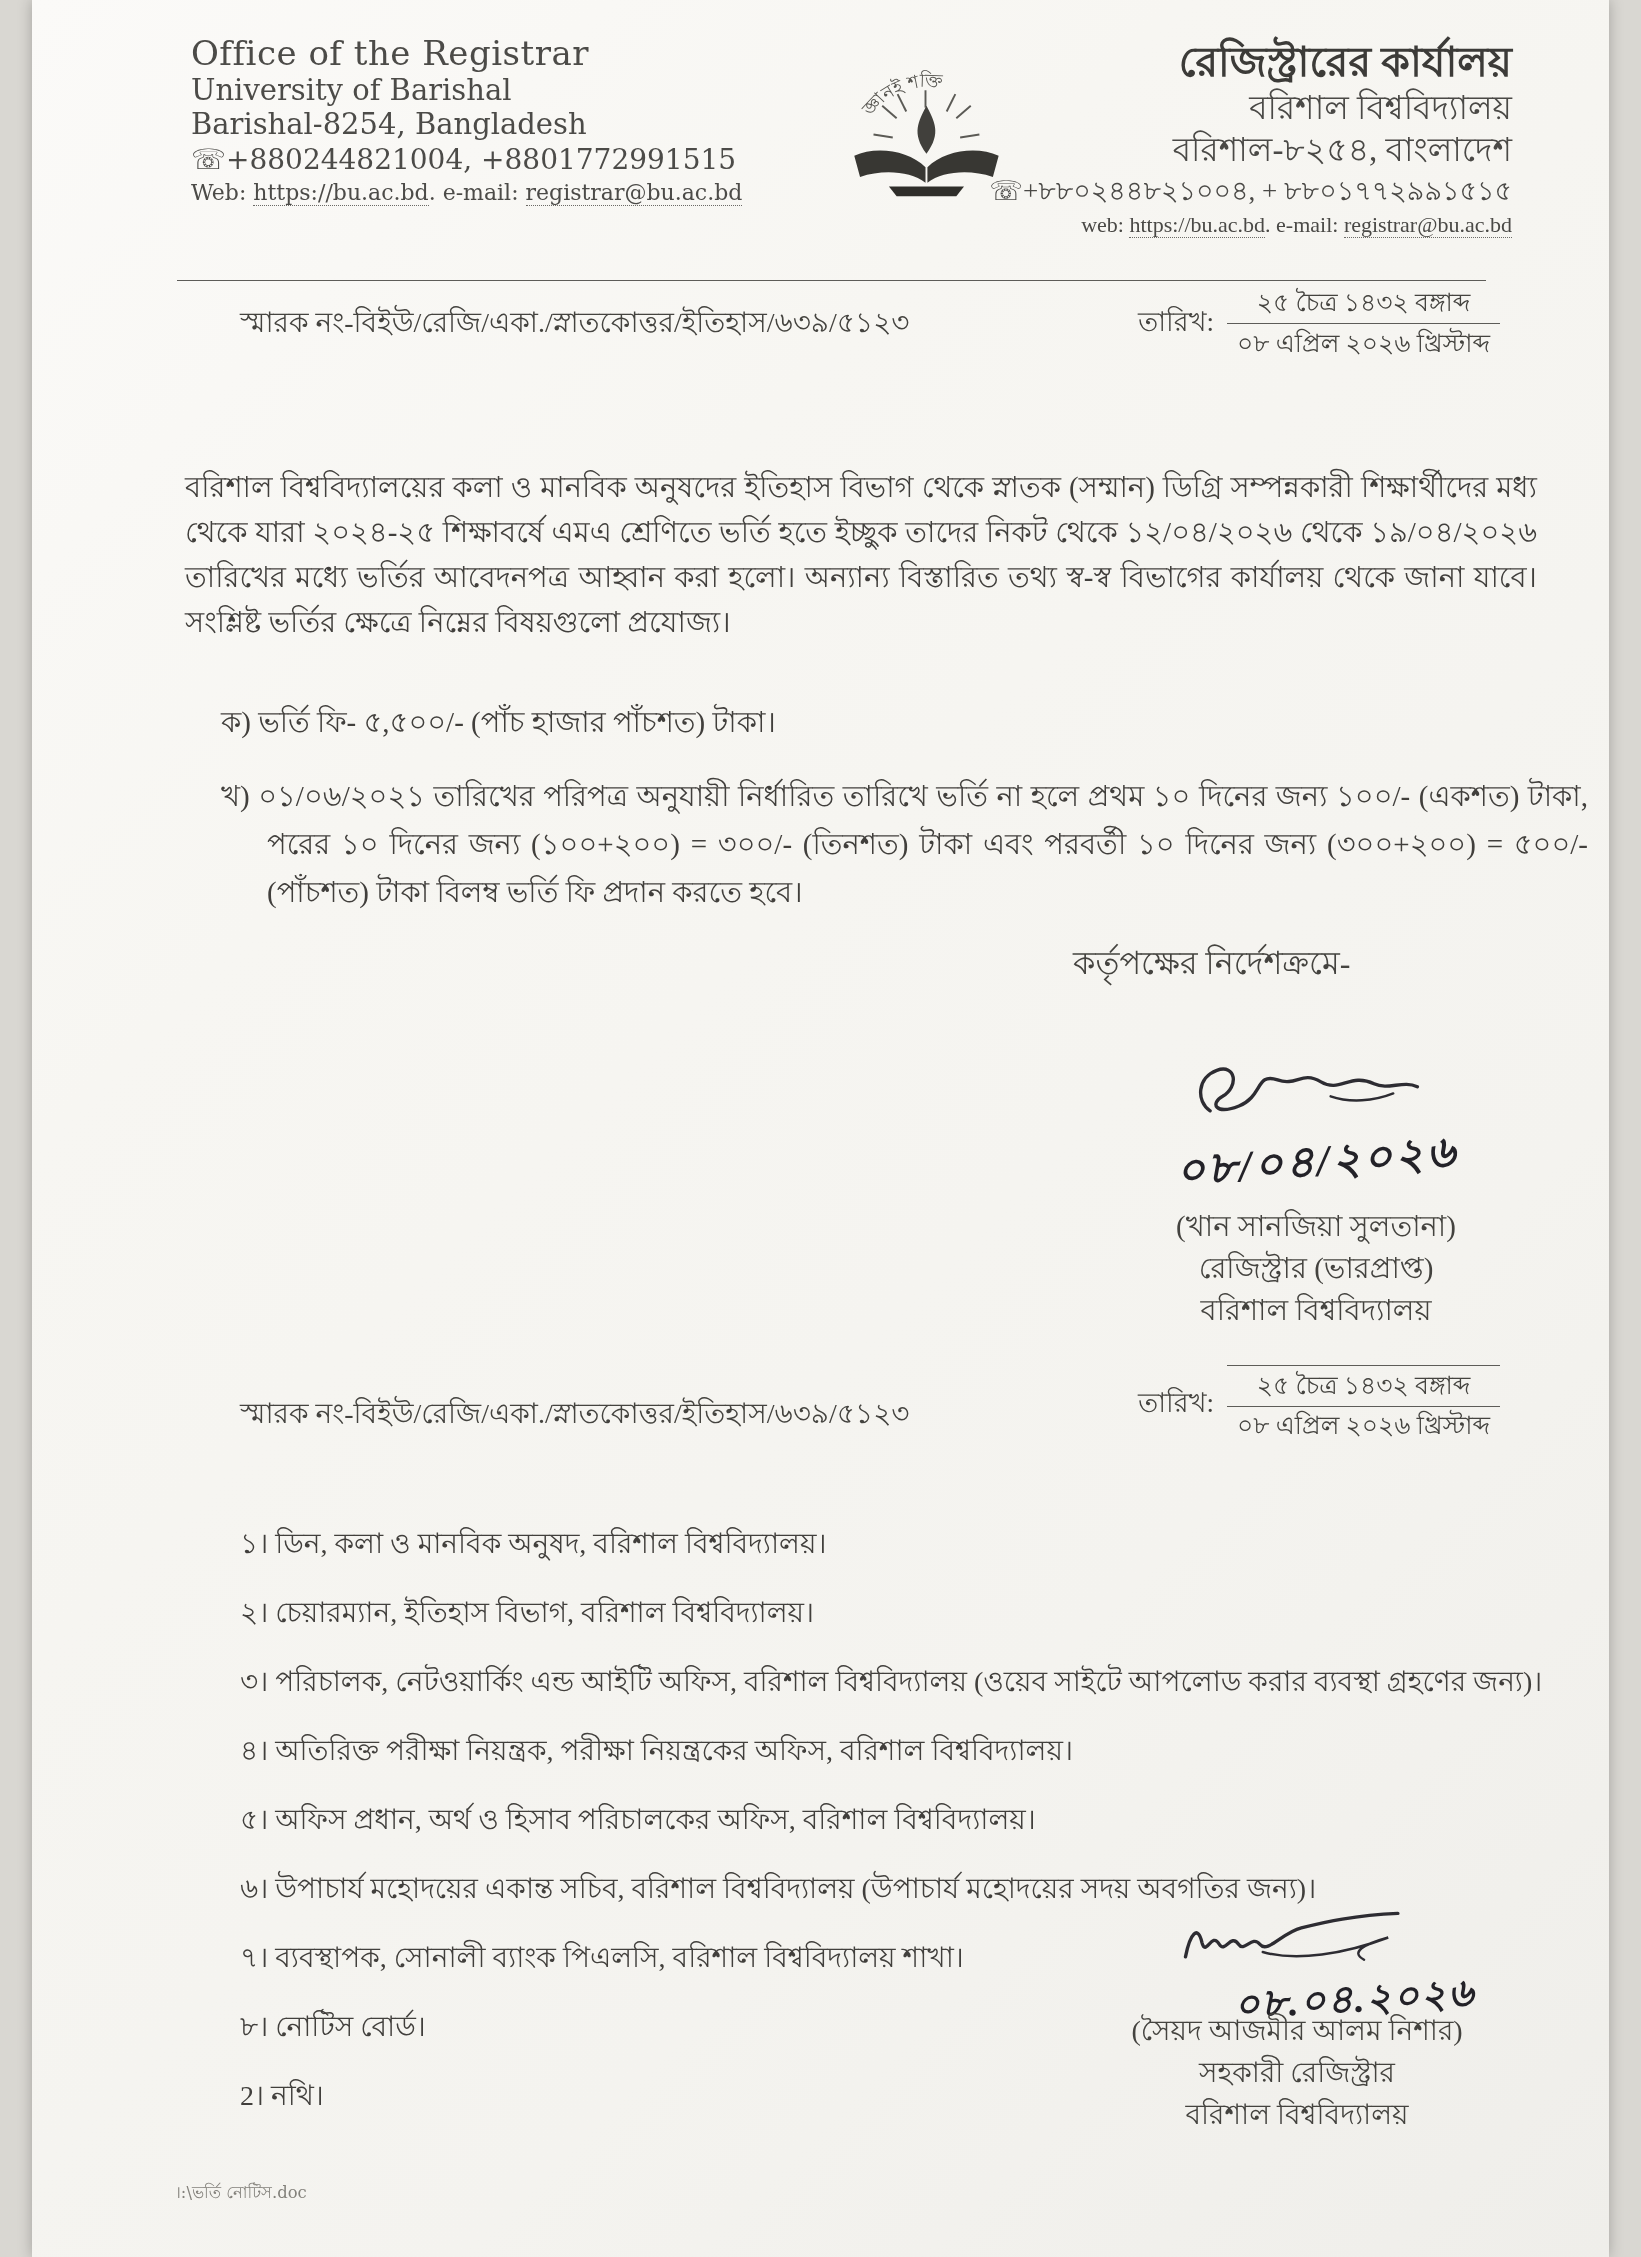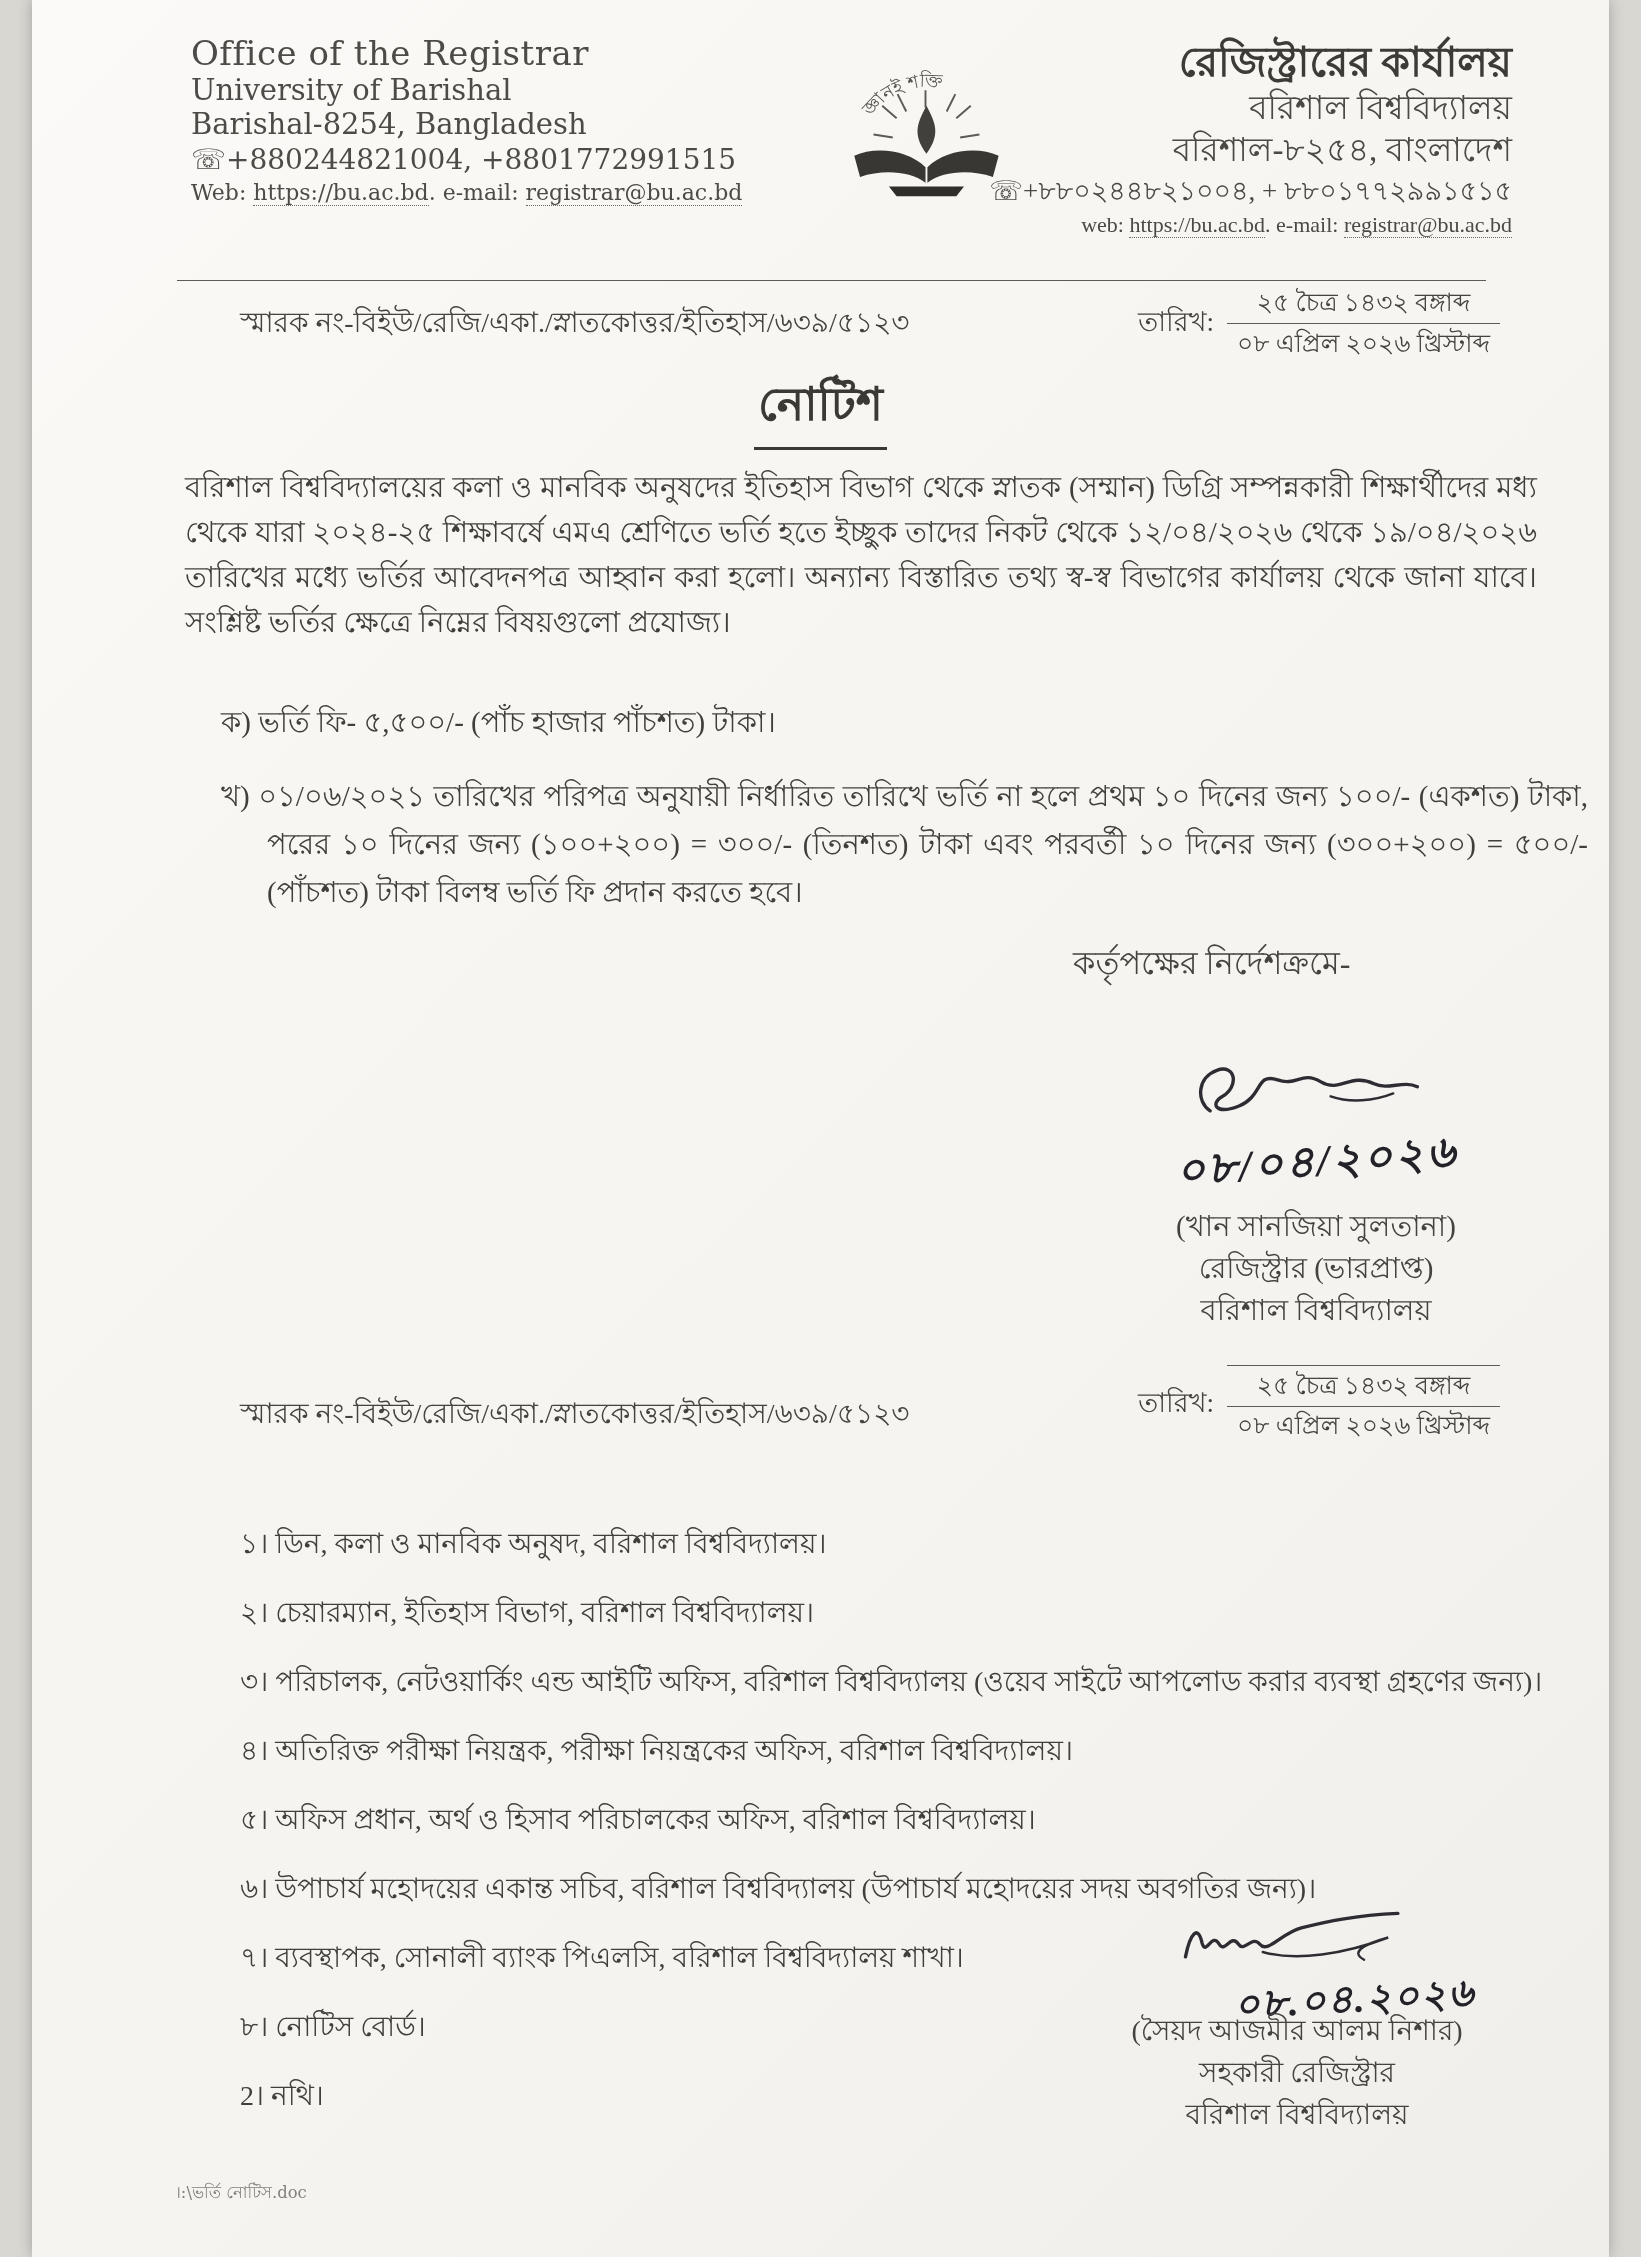--- a/index.html
+++ b/index.html
@@ -121,23 +121,20 @@
 
   <div class="abs memo-line bn" style="left:208px;top:301px;">স্মারক নং-বিইউ/রেজি/একা./স্নাতকোত্তর/ইতিহাস/৬৩৯/৫১২৩</div>
   <div class="abs date-block bn" style="left:1106px;top:286px;">
     <div class="date-label">তারিখ:</div>
     <div class="frac">
       <div class="top">২৫ চৈত্র ১৪৩২ বঙ্গাব্দ</div>
       <div class="bot">০৮ এপ্রিল ২০২৬ খ্রিস্টাব্দ</div>
     </div>
   </div>
 
-  <div class="abs notice-title bn">
-    <span>নোটিশ</span>
-  </div>
 
   <div class="abs para bn">বরিশাল বিশ্ববিদ্যালয়ের কলা ও মানবিক অনুষদের ইতিহাস বিভাগ থেকে স্নাতক (সম্মান) ডিগ্রি সম্পন্নকারী শিক্ষার্থীদের মধ্য থেকে যারা ২০২৪-২৫ শিক্ষাবর্ষে এমএ শ্রেণিতে ভর্তি হতে ইচ্ছুক তাদের নিকট থেকে ১২/০৪/২০২৬ থেকে ১৯/০৪/২০২৬ তারিখের মধ্যে ভর্তির আবেদনপত্র আহ্বান করা হলো। অন্যান্য বিস্তারিত তথ্য স্ব-স্ব বিভাগের কার্যালয় থেকে জানা যাবে। সংশ্লিষ্ট ভর্তির ক্ষেত্রে নিম্নের বিষয়গুলো প্রযোজ্য।</div>
   <div class="abs item-ka bn">ক) ভর্তি ফি- ৫,৫০০/- (পাঁচ হাজার পাঁচশত) টাকা।</div>
   <div class="abs item-kha bn">খ) ০১/০৬/২০২১ তারিখের পরিপত্র অনুযায়ী নির্ধারিত তারিখে ভর্তি না হলে প্রথম ১০ দিনের জন্য ১০০/- (একশত) টাকা, পরের ১০ দিনের জন্য (১০০+২০০) = ৩০০/- (তিনশত) টাকা এবং পরবর্তী ১০ দিনের জন্য (৩০০+২০০) = ৫০০/- (পাঁচশত) টাকা বিলম্ব ভর্তি ফি প্রদান করতে হবে।</div>
 
   <div class="abs by-order bn">কর্তৃপক্ষের নির্দেশক্রমে-</div>
 
   <div class="abs sig-script" style="left:1154px;top:1043px;">
     <svg width="241" height="97" viewBox="0 0 250 100">
       <path d="M25,70 C10,60 12,35 32,28 C52,21 55,45 38,55 C25,62 30,75 55,65 C80,55 72,30 95,38 C115,45 120,28 140,40 C160,52 170,30 195,42 C210,49 225,38 240,45" fill="none" stroke="#2d2c32" stroke-width="3.5" stroke-linecap="round"></path>

